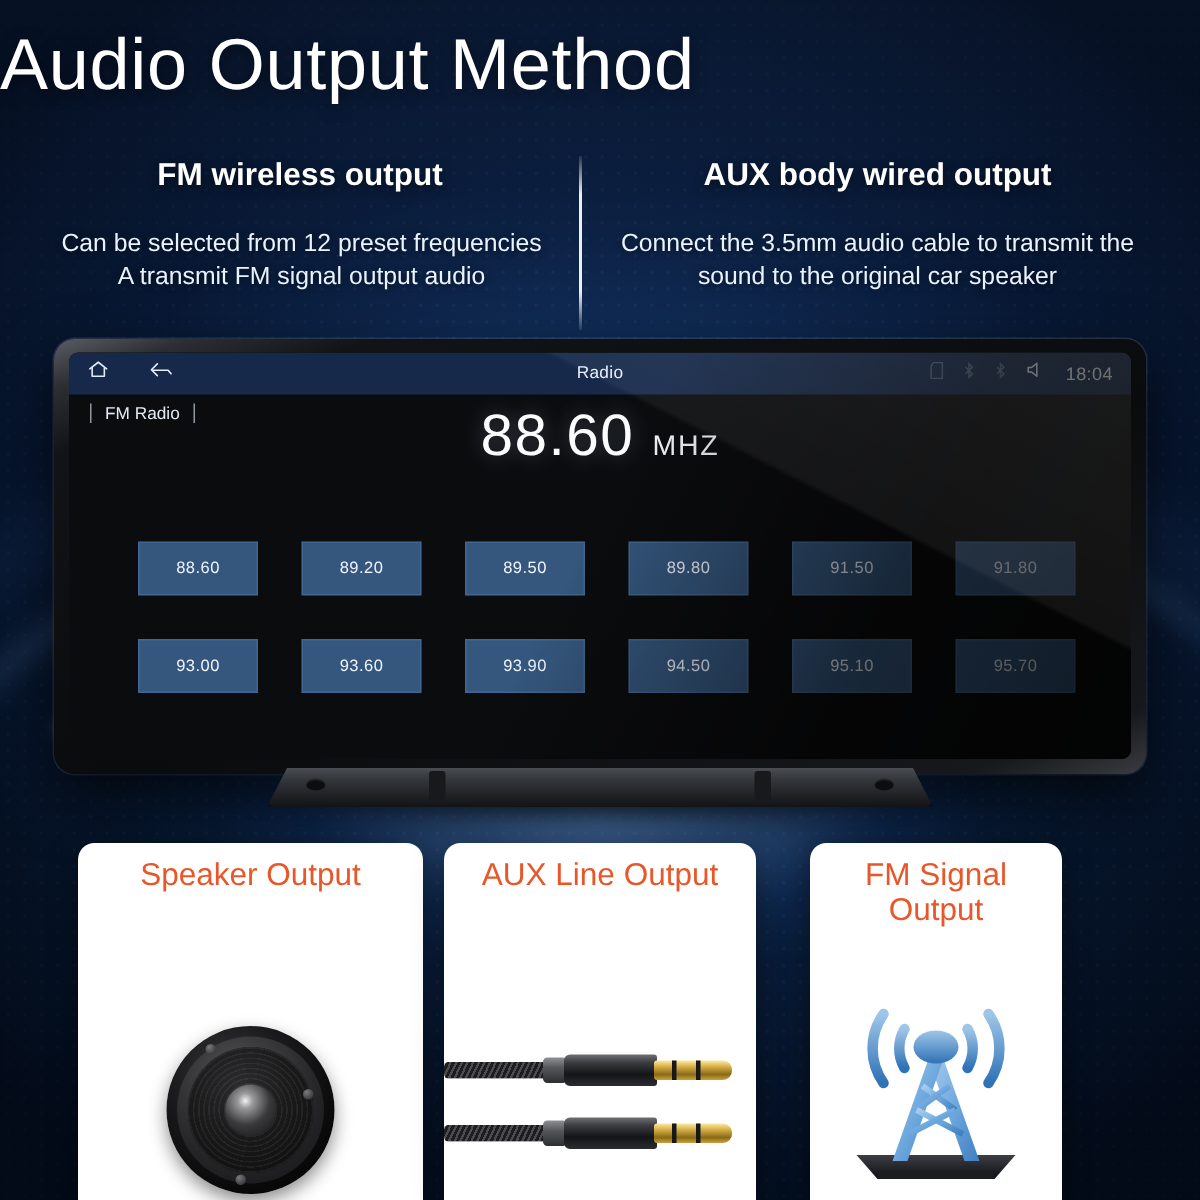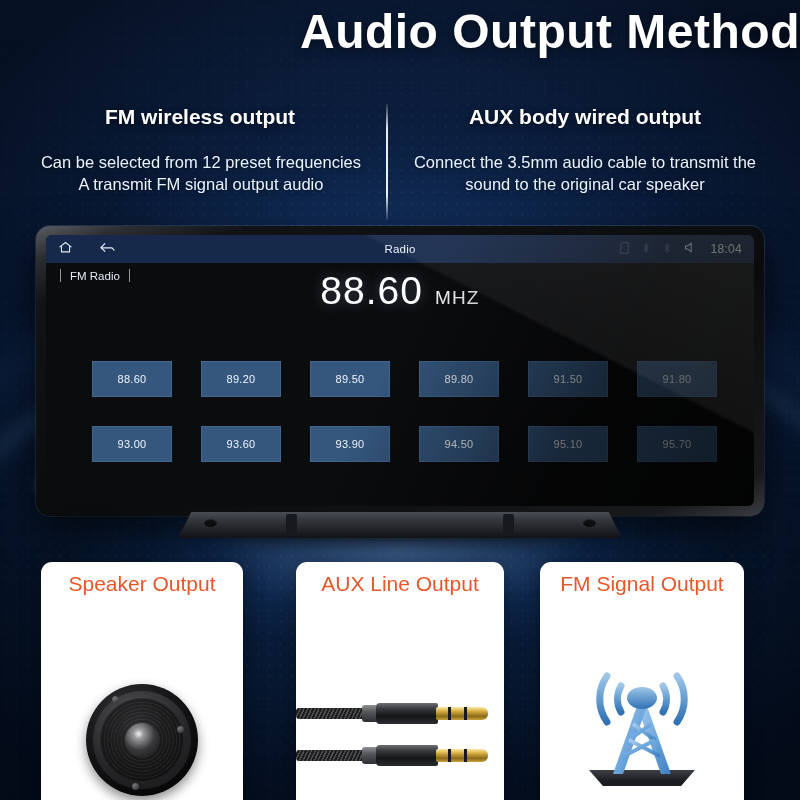--- a/index.html
+++ b/index.html
@@ -60,23 +60,23 @@
     filter: blur(18px);
   }
   #glow-core {
     position: absolute; left: 150px; top: 470px; width: 500px; height: 170px;
     background: radial-gradient(ellipse at 50% 40%, rgba(150,200,255,0.40) 0%, rgba(40,90,165,0.12) 55%, rgba(0,0,0,0) 78%);
     filter: blur(6px);
   }
 
   
   #title {
-    position: absolute; top: 4px; left: 0; width: 800px;
-    text-align: right;
-    font-size: 48px; font-weight: bold; color: #ffffff;
+    position: absolute; top: 16px; left: 0; width: 800px;
+    text-align: left;
+    font-size: 48px; font-weight: normal; color: #ffffff;
     letter-spacing: .5px;
     text-shadow: 0 2px 10px rgba(0,0,0,.55);
   }
   .col-head {
     position: absolute;
     font-size: 21px; font-weight: bold; color: #fff;
     text-align: center;
     text-shadow: 0 2px 7px rgba(0,0,0,.5);
   }
   #head-left  { top: 105px; left: 30px;  width: 340px; }
@@ -203,23 +203,23 @@
 
   
   .card {
     position: absolute; top: 562px; height: 238px;
     background: #ffffff;
     border-radius: 11px 11px 0 0;
     box-shadow: 0 4px 20px rgba(0,0,0,.40);
     padding: 10px 12px 0 12px;
     overflow: hidden;
   }
-  #card1 { left: 41px;  width: 202px; }
+  #card1 { left: 52px;  width: 230px; }
   #card2 { left: 296px; width: 208px; }
-  #card3 { left: 540px; width: 204px; }
+  #card3 { left: 540px; width: 168px; }
   .card-title {
     color: #e8572a; font-size: 21px; font-weight: normal;
     text-align: center; line-height: 1.1; margin-bottom: 4px;
   }
   .card-body {
     color: #4a4a4a; font-size: 12.4px; line-height: 1.27;
   }
   #card1 .card-body, #card3 .card-body { text-align: left; }
   #card3 .card-body { padding-left: 6px; }
 

